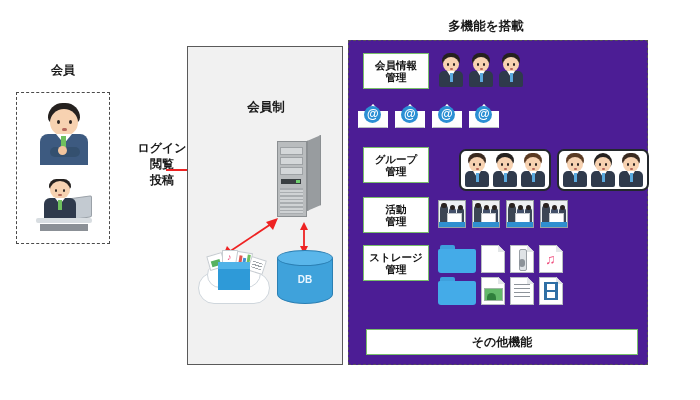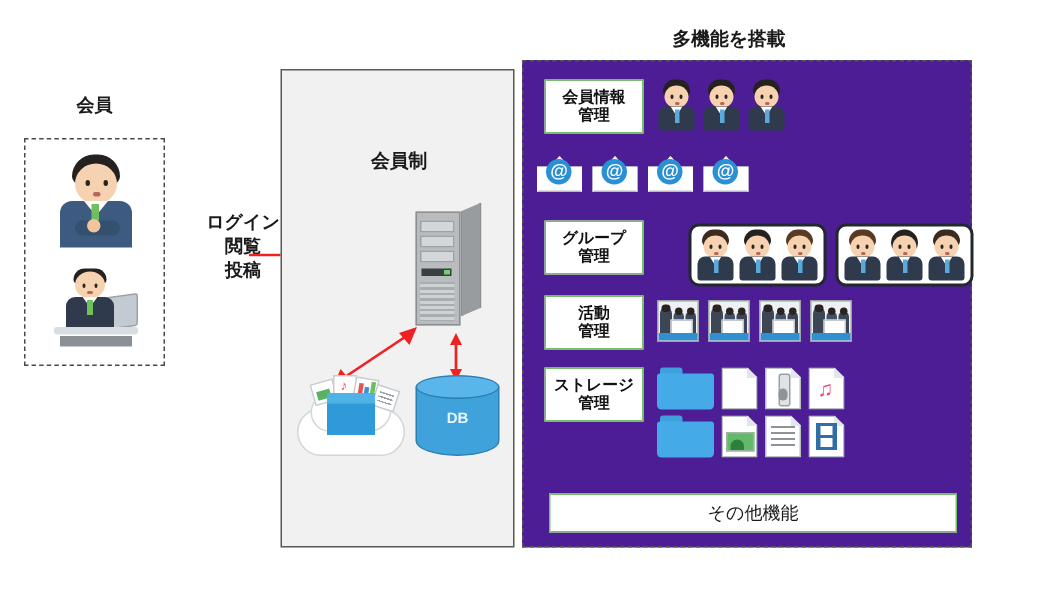--- a/index.html
+++ b/index.html
@@ -37,21 +37,21 @@
     display:flex;align-items:center;justify-content:center;
     font-weight:bold;font-size:10.5px;line-height:12.5px;text-align:center;
     white-space:pre-line;color:#111;
   }
   .feat-icons{margin-left:9px;display:flex;align-items:center;gap:4px;flex-wrap:wrap;}
 
   #other-bar{
     position:absolute;left:366px;top:329px;width:272px;height:26px;
     border:1.6px solid #79bf6b;background:#fff;box-sizing:border-box;
     display:flex;align-items:center;justify-content:center;
-    font-size:12px;font-weight:normal;
+    font-size:12px;font-weight:bold;
   }
 
   
   .person{width:26px;height:34px;position:relative;display:inline-block;}
   .person .hair{position:absolute;left:4px;top:0;width:18px;height:12px;background:#25211f;border-radius:9px 9px 5px 5px;}
   .person .face{position:absolute;left:5px;top:4px;width:16px;height:15px;background:#f7d2b1;border-radius:50%;}
   .person .eyeL,.person .eyeR{position:absolute;top:10px;width:2px;height:2.6px;background:#2b2320;border-radius:50%;}
   .person .eyeL{left:9px;} .person .eyeR{left:15px;}
   .person .mouth{position:absolute;left:12px;top:15px;width:3px;height:1.6px;background:#b5665a;border-radius:2px;}
   .person .body{position:absolute;left:1px;top:18px;width:24px;height:16px;background:#2f3a4c;border-radius:5px 5px 2px 2px;}

